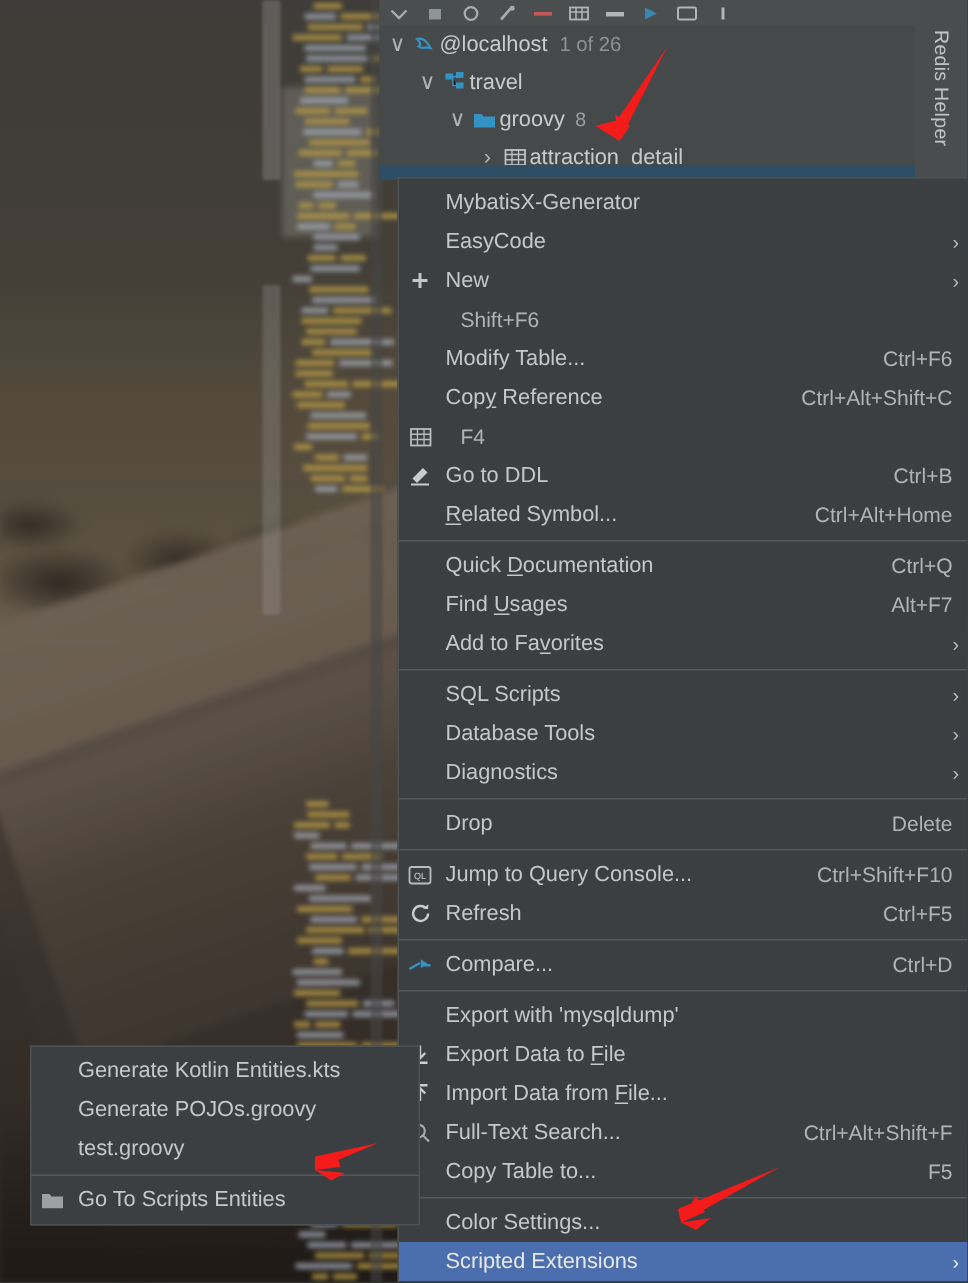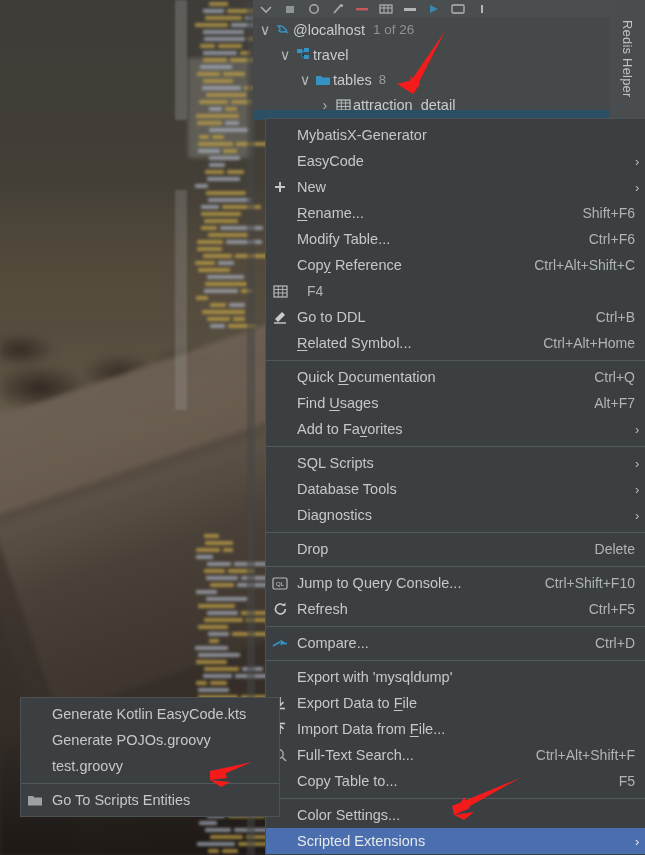--- a/index.html
+++ b/index.html
@@ -434,21 +434,21 @@
           </span>
           <span class="lbl">travel</span>
         </div>
         <div class="trow" style="padding-left: 44px;">
           <span class="chev">∨</span>
           <span class="tic">
             <svg width="16" height="14" viewBox="0 0 16 14">
               <path d="M1 3 h5 l1.4 1.6 H15 V12 H1 Z" fill="#3592c4"></path>
             </svg>
           </span>
-          <span class="lbl">tables</span>
+          <span class="lbl">groovy</span>
           <span class="cnt">8</span>
         </div>
         <div class="trow" style="padding-left: 64px;">
           <span class="chev">›</span>
           <span class="tic">
             <svg width="15" height="14" viewBox="0 0 15 14">
               <rect x="1" y="2" width="13" height="10" fill="none" stroke="#bfc3c5" stroke-width="1.2"></rect>
               <path d="M1 5 H14 M1 8.5 H14 M5.3 2 V12 M9.7 2 V12" stroke="#bfc3c5" stroke-width=".9"></path>
             </svg>
           </span>
@@ -493,21 +493,20 @@
         <span class="ic">
           <svg width="14" height="14" viewBox="0 0 14 14">
             <path d="M7 2 V12 M2 7 H12" stroke="#c3c7c9" stroke-width="2"></path>
           </svg>
         </span>
         <span class="txt">New</span>
         <span class="arrow">›</span>
       </div>
       <div class="mi">
         <span class="ic"></span>
-        <span class="txt"><span class="u">R</span>ename...</span>
         <span class="acc">Shift+F6</span>
       </div>
       <div class="mi">
         <span class="ic"></span>
         <span class="txt">Modify Table...</span>
         <span class="acc">Ctrl+F6</span>
       </div>
       <div class="mi">
         <span class="ic"></span>
         <span class="txt">Cop<span class="u">y</span> Reference</span>
@@ -655,21 +654,21 @@
         <span class="ic"></span>
         <span class="txt">Scripted Extensions</span>
         <span class="arrow">›</span>
       </div>
       <div class="mi"></div>
     </div>
 
   <div class="sub" id="sub">
       <div class="mi">
         <span class="ic"></span>
-        <span class="txt">Generate Kotlin EasyCode.kts</span>
+        <span class="txt">Generate Kotlin Entities.kts</span>
       </div>
       <div class="mi">
         <span class="ic"></span>
         <span class="txt">Generate POJOs.groovy</span>
       </div>
       <div class="mi">
         <span class="ic"></span>
         <span class="txt">test.groovy</span>
       </div>
       <div class="sep"></div>

